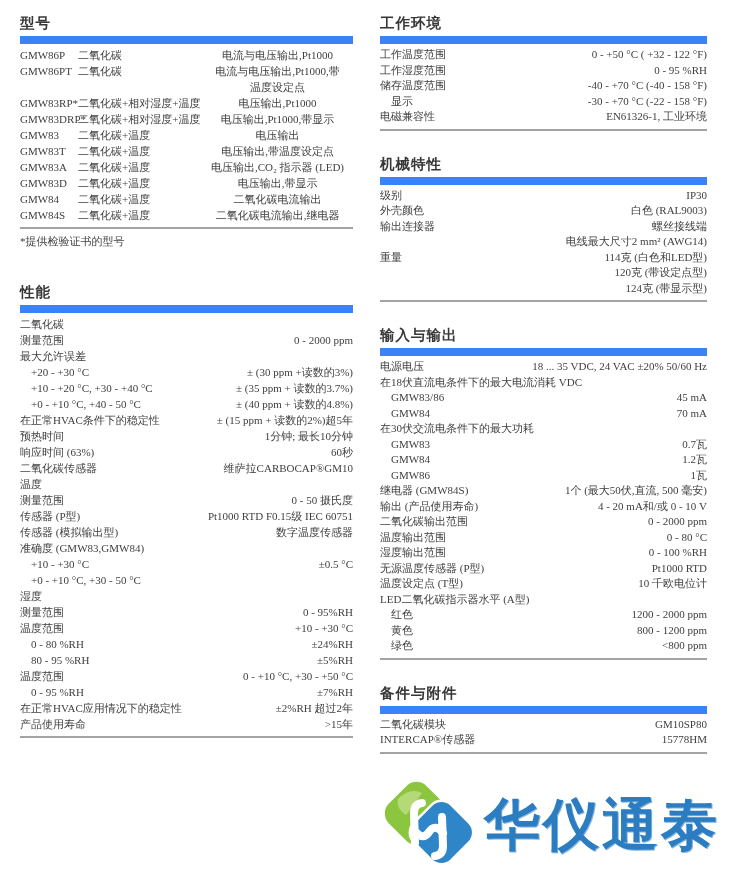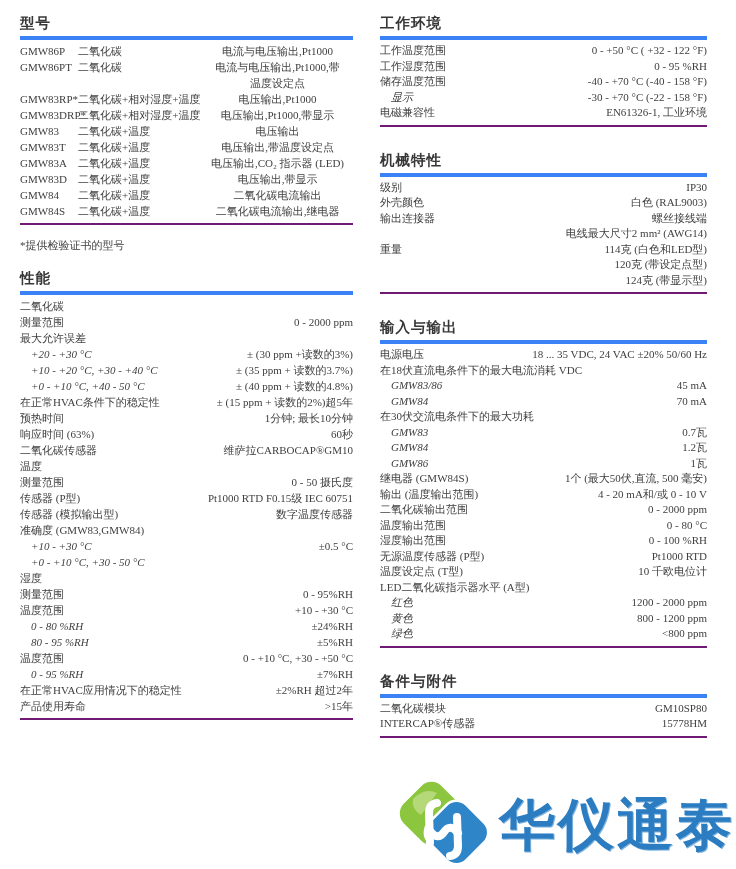--- a/index.html
+++ b/index.html
@@ -9,74 +9,74 @@
     font-family: "Liberation Serif", "DejaVu Serif", serif;
     color: #3f3f3f;
     position: relative;
     overflow: hidden;
   }
   .col { position: absolute; top: 12px; }
   .col-left  { left: 20px;  width: 333px; }
   .col-right { left: 380px; width: 327px; }
 
   .sec { margin-bottom: 0; }
-  .col-left  .sec + .sec { margin-top: 14px; }
+  .col-left  .sec + .sec { margin-top: 32px; }
   .col-right .sec + .sec { margin-top: 22px; }
 
   .sec-title {
     font-size: 14.5px;
     font-weight: 600;
     color: #373737;
     letter-spacing: 1px;
     padding: 2px 0 3px 0;
-    border-bottom: 4px solid #3b82f6;
+    border-bottom: 8px solid #3b82f6;
   }
   .sec-body {
     padding: 3px 0 4px 0;
-    border-bottom: 2px solid #701a75;
+    border-bottom: 2px solid #a3a3a3;
   }
 
   
   .spec-row {
     display: flex;
     justify-content: space-between;
     align-items: baseline;
     font-size: 11px;
     color: #404040;
   }
   .col-left  .spec-row { line-height: 16px; }
   .col-right .spec-row { line-height: 15.5px; align-items: flex-end; }
   .spec-row .lbl { white-space: nowrap; }
   .spec-row .val { white-space: nowrap; text-align: right; flex: 1 1 auto; margin-left: 8px; }
-  .spec-row.indent .lbl { padding-left: 11px; font-style: italic; }
+  .spec-row.indent .lbl { padding-left: 11px; }
 
   
   .model-row {
     display: grid;
     grid-template-columns: 58px 124px 1fr;
     font-size: 11px;
     line-height: 16px;
     color: #404040;
   }
   .model-row .m-model   { white-space: nowrap; }
   .model-row .m-sensors { white-space: nowrap; }
   .model-row .m-output  { text-align: center; white-space: nowrap; min-width: 0; }
   .model-row .m-output .out-line { display: block; }
 
   .footnote {
     font-size: 11px;
     line-height: 16px;
     color: #404040;
-    padding-top: 12px;
+    padding-top: 4px;
   }
 
   
   .logo {
     position: absolute;
-    left: 391px;
+    left: 376px;
     top: 781px;
     width: 336px;
     height: 88px;
     display: flex;
     align-items: center;
   }
   .logo-mark { width: 108px; height: 88px; flex: 0 0 auto; }
   .brand-name {
     font-size: 56px;
     font-weight: bold;
@@ -373,21 +373,21 @@
         </div>
         <div class="spec-row indent">
           <span class="lbl">GMW86</span>
           <span class="val">1瓦</span>
         </div>
         <div class="spec-row">
           <span class="lbl">继电器 (GMW84S)</span>
           <span class="val">1个 (最大50伏,直流, 500 毫安)</span>
         </div>
         <div class="spec-row">
-          <span class="lbl">输出 (温度输出范围)</span>
+          <span class="lbl">输出 (产品使用寿命)</span>
           <span class="val">4 - 20 mA和/或 0 - 10 V</span>
         </div>
         <div class="spec-row">
           <span class="lbl">二氧化碳输出范围</span>
           <span class="val">0 - 2000 ppm</span>
         </div>
         <div class="spec-row">
           <span class="lbl">温度输出范围</span>
           <span class="val">0 - 80 °C</span>
         </div>

